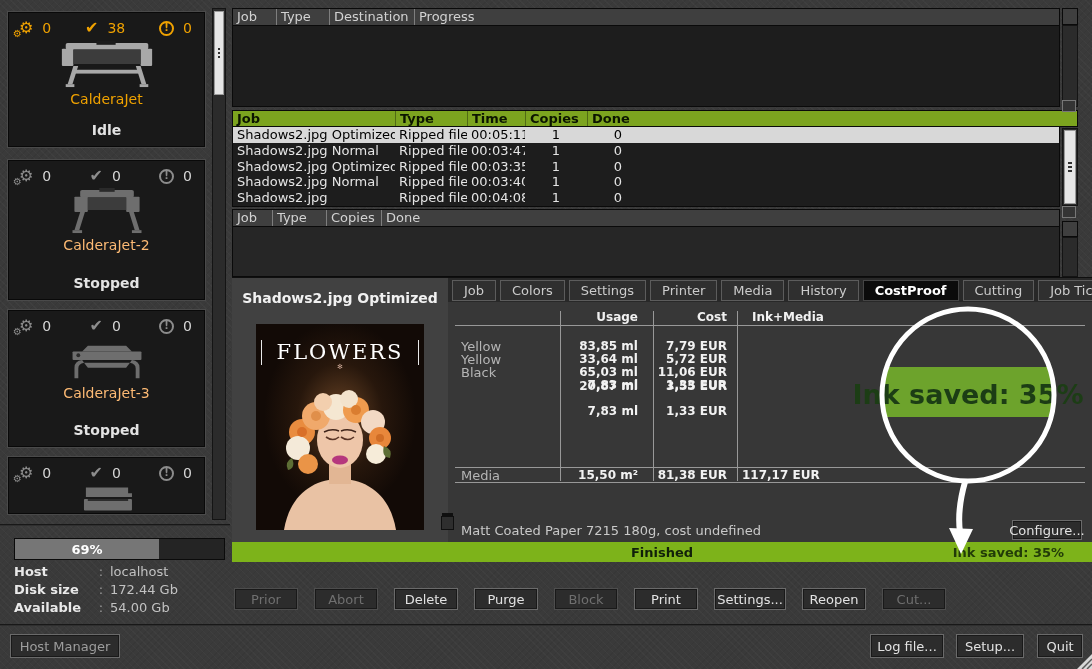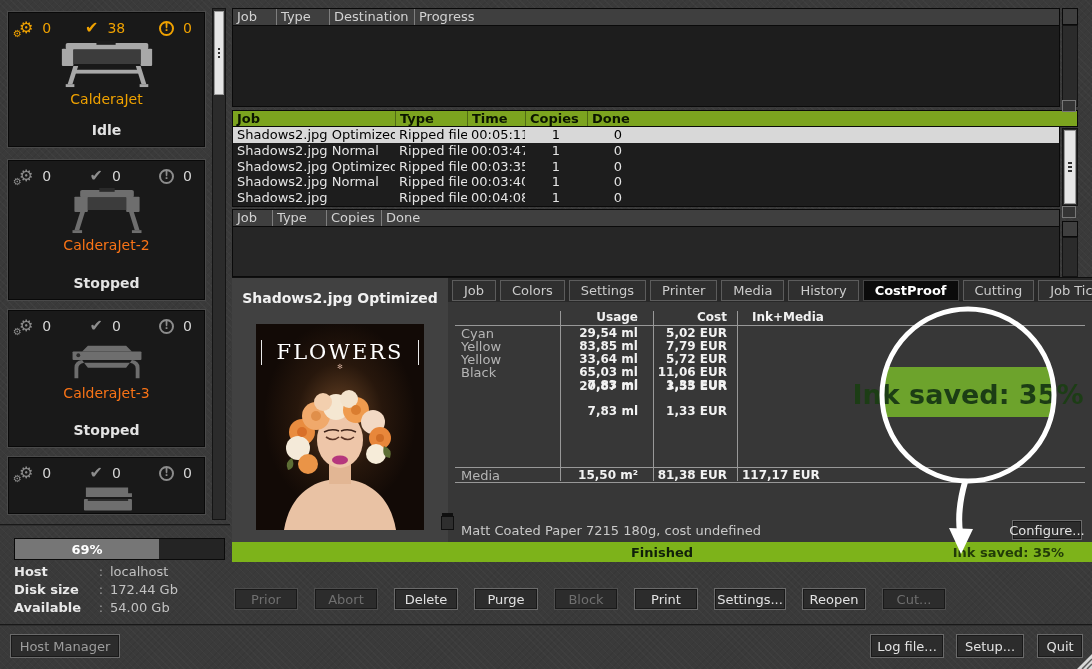--- a/index.html
+++ b/index.html
@@ -34,21 +34,21 @@
     font-size:10px; font-weight:bold; line-height:1;
   }
   .cnt { font-size:14px; }
   .active-ic { color:#f0a200; }
   .idle-ic { color:#8c8c8c; }
   .active-cnt { color:#f0a200; }
   .idle-cnt { color:#d6d6d6; }
   .pc-img { display:flex; justify-content:center; margin-top:2px; }
   .pc-name { text-align:center; font-size:14px; margin-top:3px; }
   .pc-name.active { color:#f0a200; }
-  .pc-name.idle { color:#f97316; }
+  .pc-name.idle { color:#fdba74; }
   .pc-status { text-align:center; font-weight:bold; color:#e3e3e3; margin-top:auto; padding-bottom:8px; font-size:14px; }
   .prt-fill { fill:#8f8f8f; }
   .prt-dark { fill:#3c3c3c; }
   .dim .prt-fill { fill:#6e6e6e; }
 
   
   .vtrack { background:#2b2b2b; border:1px solid #141414; }
   .vthumb {
     position:absolute; left:1px; right:1px; background:#e6e6e6; border:1px solid #9a9a9a;
   }
@@ -437,26 +437,20 @@
         <div class="vline" style="left:282px;"></div>
 
         <div class="crow header" style="top:0;">
           <div class="c-label"></div>
           <div class="c-usage">Usage</div>
           <div class="c-cost">Cost</div>
           <div class="c-inkm">Ink+Media</div>
         </div>
         <div class="hline" style="top:14px;"></div>
 
-        <div class="crow" style="top:16px;">
-          <div class="c-label">Cyan</div>
-          <div class="c-usage">29,54 ml</div>
-          <div class="c-cost">5,02 EUR</div>
-            <div class="c-inkm"></div>
-        </div>
         <div class="crow" style="top:29px;">
           <div class="c-label">Yellow</div>
           <div class="c-usage">83,85 ml</div>
           <div class="c-cost">7,79 EUR</div>
             <div class="c-inkm"></div>
         </div>
         <div class="crow" style="top:42px;">
           <div class="c-label">Yellow</div>
           <div class="c-usage">33,64 ml</div>
           <div class="c-cost">5,72 EUR</div>

